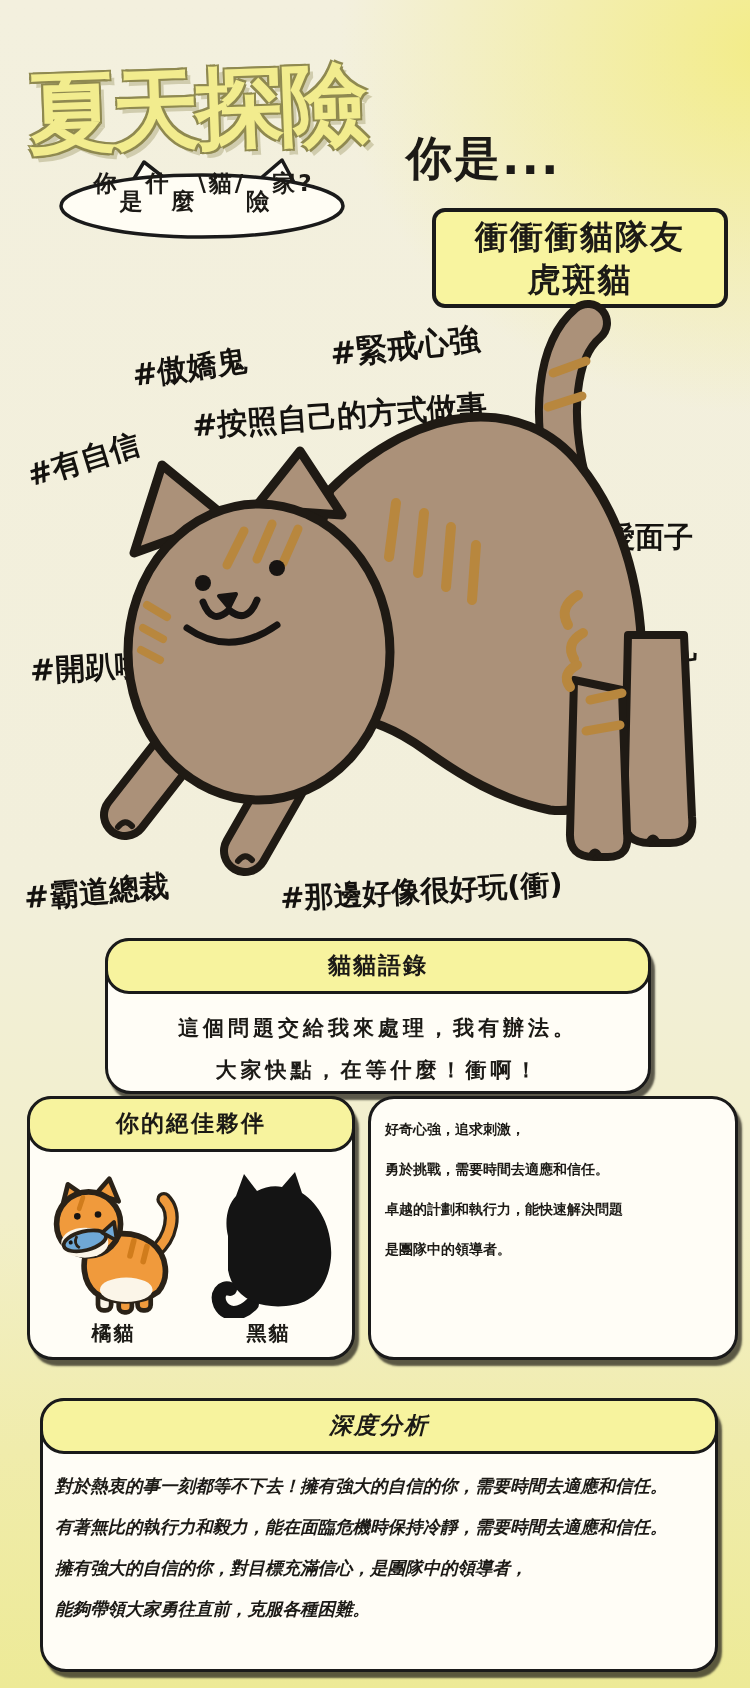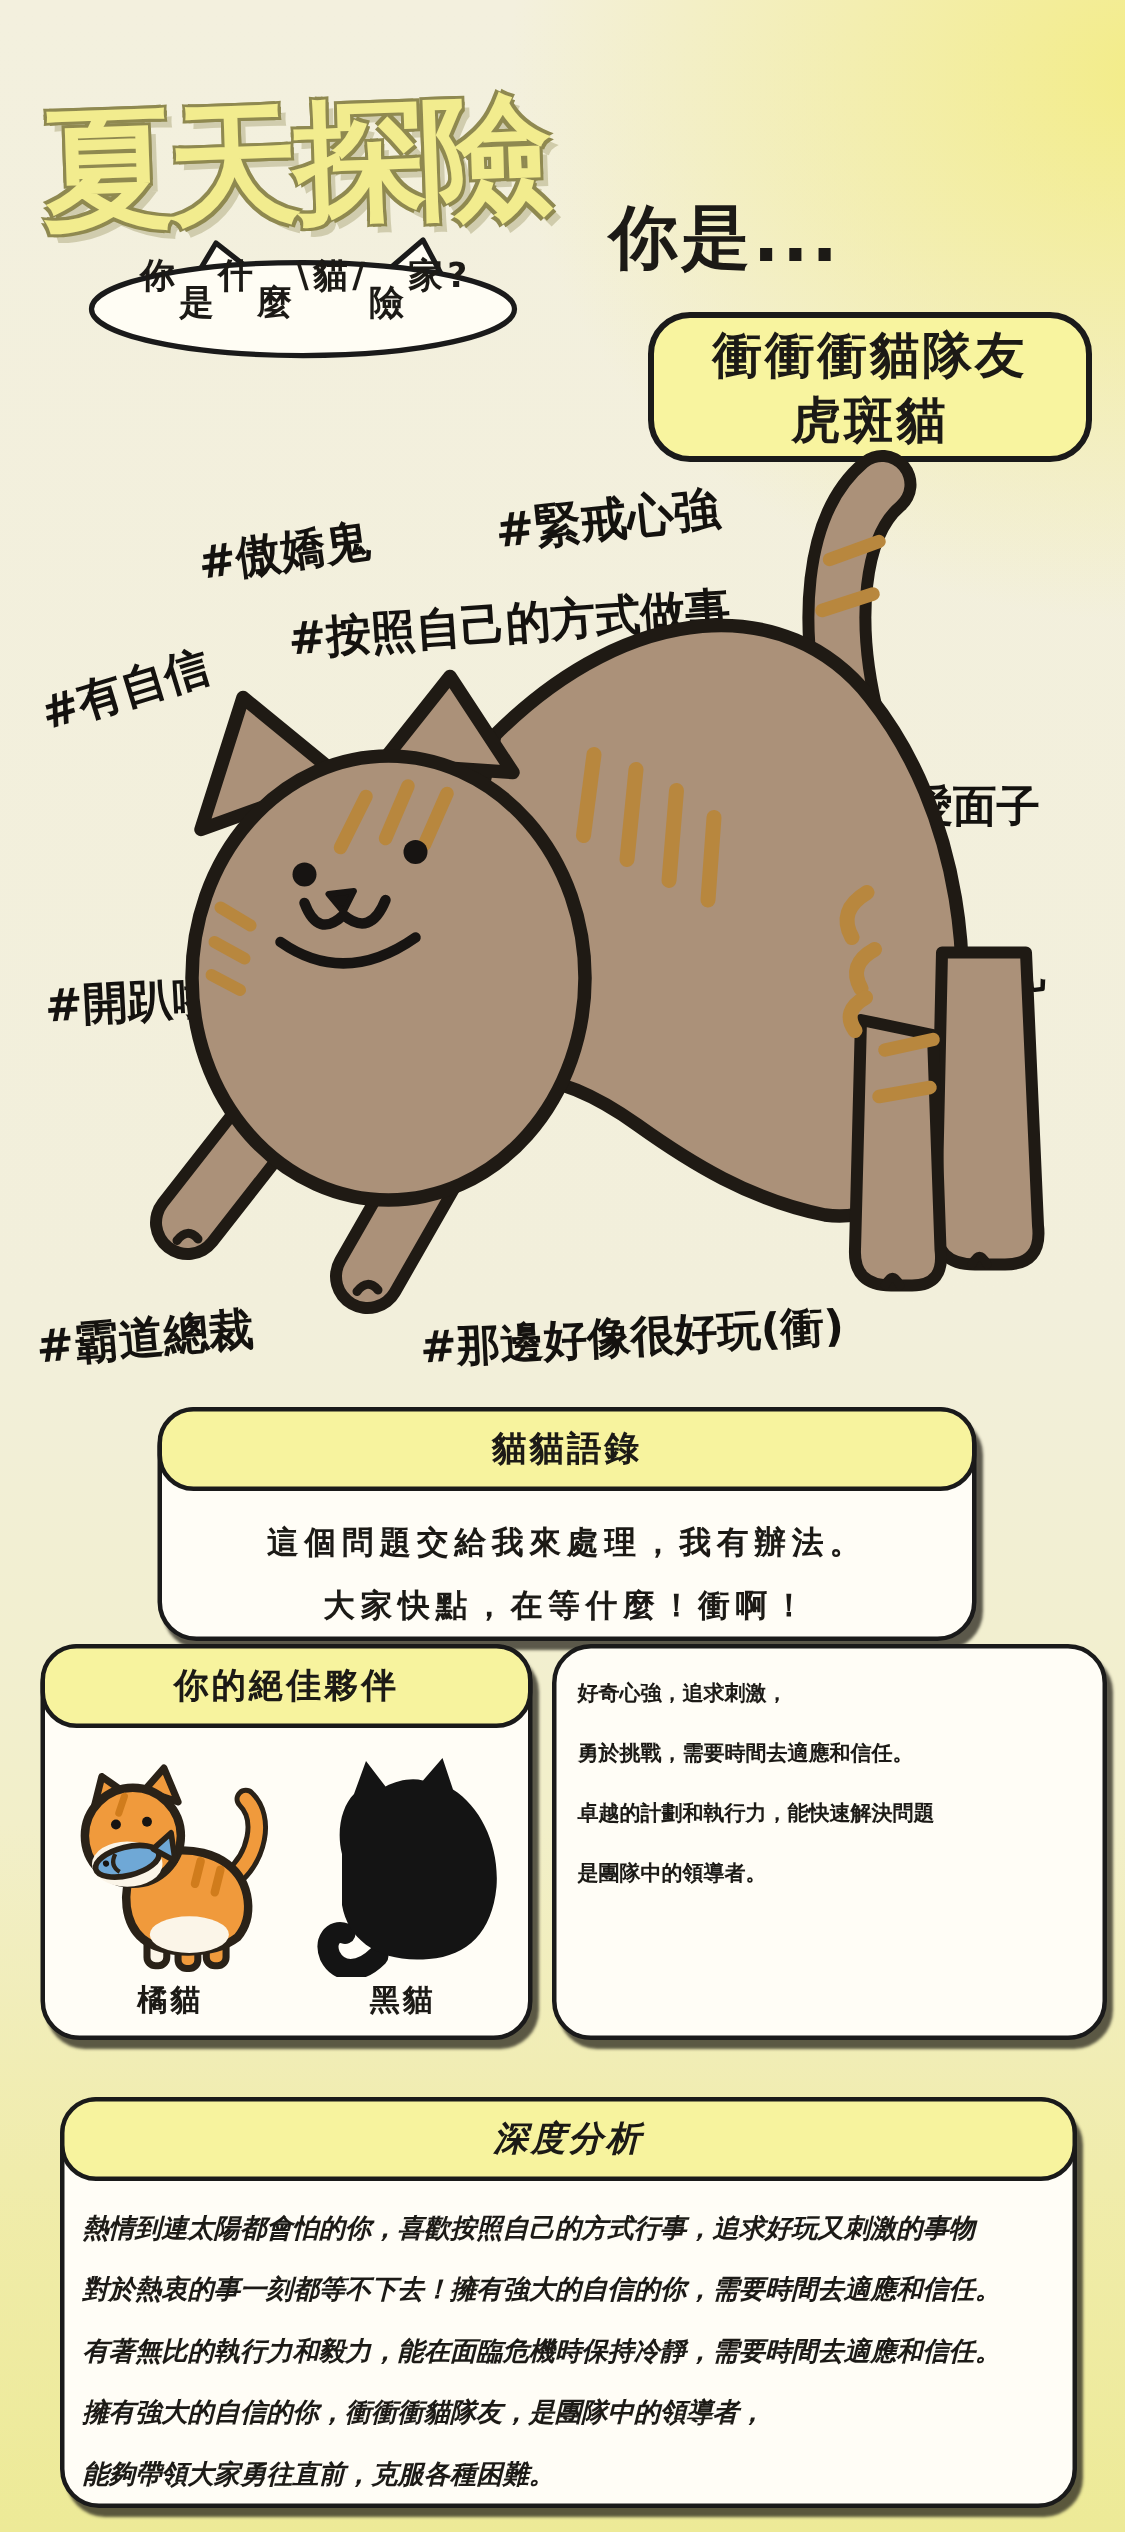--- a/index.html
+++ b/index.html
@@ -21,21 +21,21 @@
   
   .q-bubble{left:56px;top:146px;width:292px;height:96px;}
   .q-text{left:66px;top:178px;width:276px;text-align:center;font-size:23px;font-weight:700;letter-spacing:3px;white-space:nowrap;}
   .q-text span{display:inline-block;}
   .q-up{transform:translateY(-10px);}
   .q-down{transform:translateY(8px);}
   
   .you-are{left:406px;top:128px;font-size:46px;font-weight:800;letter-spacing:2px;}
   .result-bubble{
     left:432px;top:208px;width:288px;height:92px;background:#f8f49f;
-    border:4px solid #1a1a1a;border-radius:28px;display:flex;flex-direction:column;
+    border:4px solid #1a1a1a;border-radius:13px;display:flex;flex-direction:column;
     justify-content:center;align-items:center;
   }
   .result-line{font-size:33px;font-weight:800;letter-spacing:2px;line-height:43px;}
   
   .tag{font-weight:800;color:#14120f;white-space:nowrap;}
   .tag0{left:132px;top:348px;font-size:30px;transform:rotate(-8deg);}
   .tag1{left:330px;top:326px;font-size:31px;transform:rotate(-6deg);}
   .tag2{left:192px;top:396px;font-size:30px;transform:rotate(-4deg);}
   .tag3{left:26px;top:440px;font-size:30px;transform:rotate(-17deg);}
   .tag4{left:582px;top:518px;font-size:29px;}
@@ -205,21 +205,20 @@
       <div class="strength-line">好奇心強，追求刺激，</div>
       <div class="strength-line">勇於挑戰，需要時間去適應和信任。</div>
       <div class="strength-line">卓越的計劃和執行力，能快速解決問題</div>
       <div class="strength-line">是團隊中的領導者。</div>
     </div>
   </div>
 
   <div class="card analysis-card">
     <div class="pill">深度分析</div>
     <div class="analysis-body">
-      <div class="analysis-line">熱情到連太陽都會怕的你，喜歡按照自己的方式行事，追求好玩又刺激的事物</div>
       <div class="analysis-line">對於熱衷的事一刻都等不下去！擁有強大的自信的你，需要時間去適應和信任。</div>
       <div class="analysis-line">有著無比的執行力和毅力，能在面臨危機時保持冷靜，需要時間去適應和信任。</div>
-      <div class="analysis-line">擁有強大的自信的你，衝衝衝貓隊友，是團隊中的領導者，</div>
+      <div class="analysis-line">擁有強大的自信的你，對目標充滿信心，是團隊中的領導者，</div>
       <div class="analysis-line">能夠帶領大家勇往直前，克服各種困難。</div>
     </div>
   </div>
 
 </div>
 
 </body></html>

